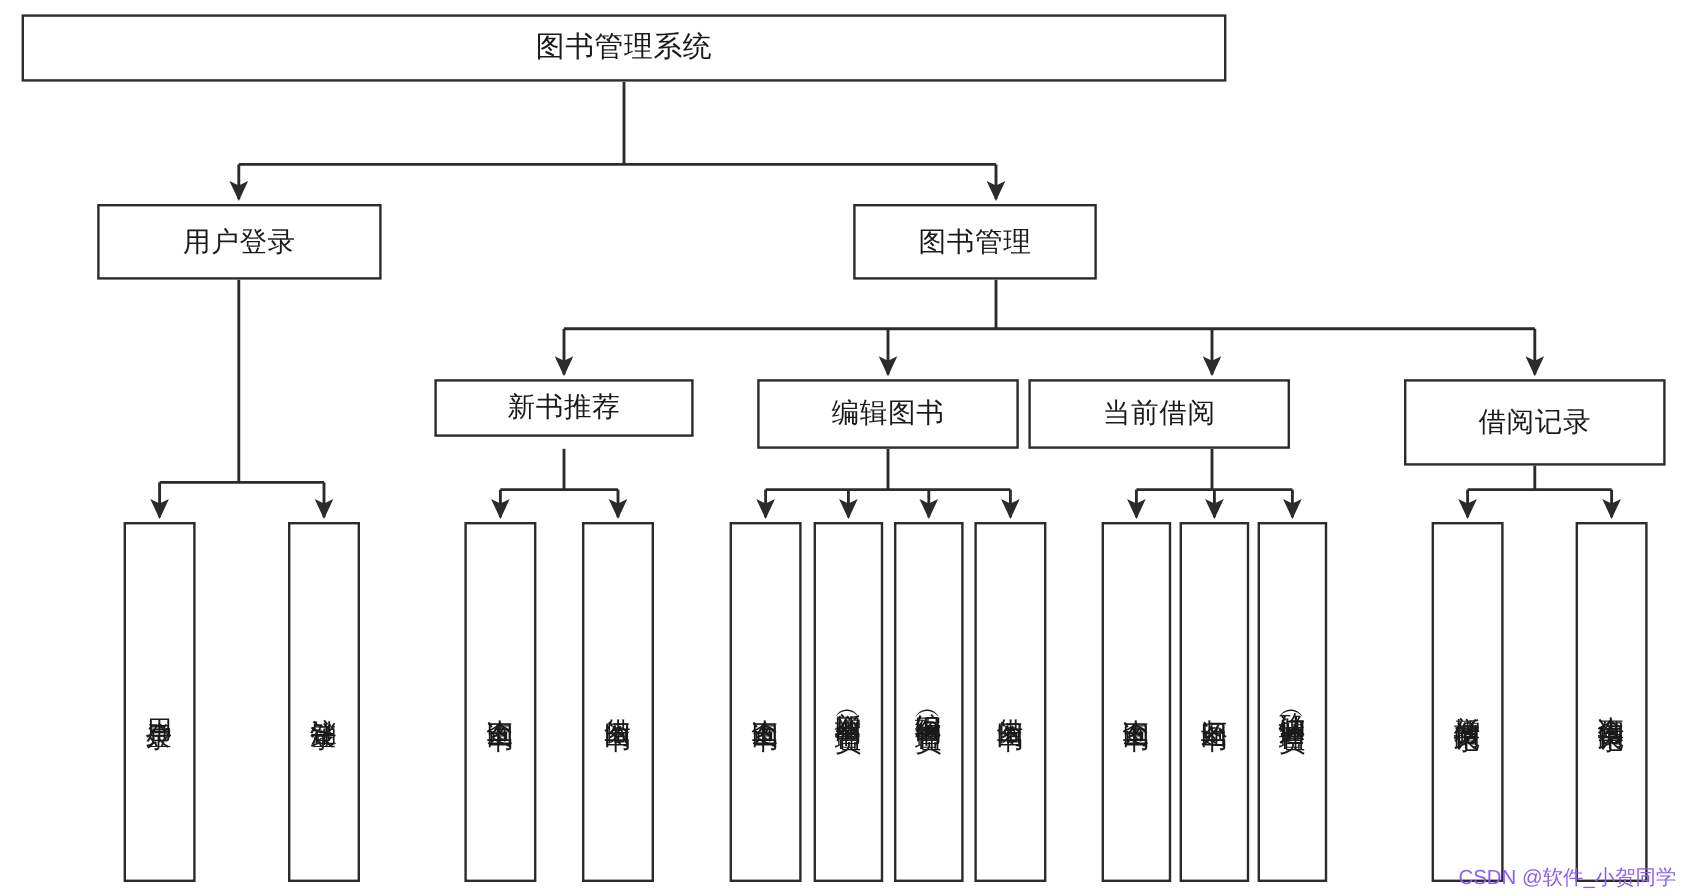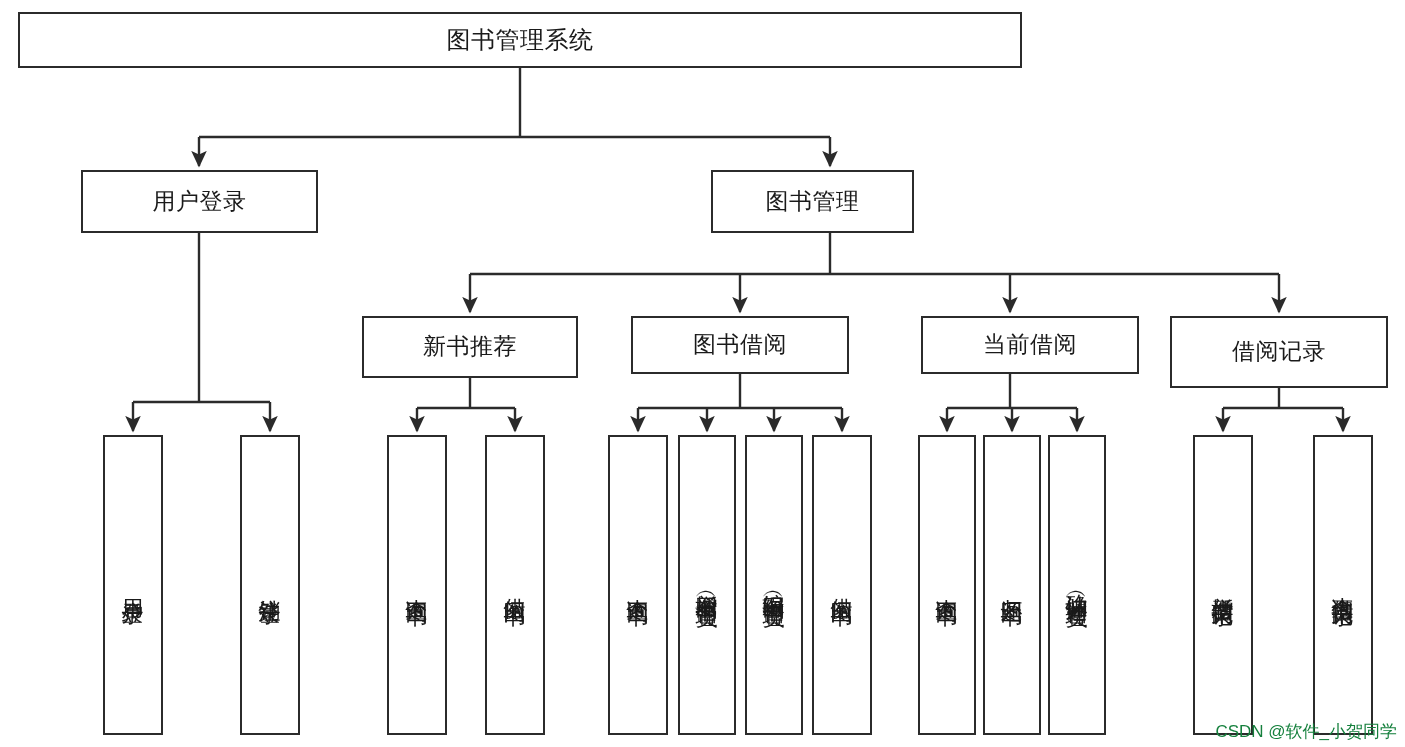--- a/index.html
+++ b/index.html
@@ -64,21 +64,21 @@
     fill: none;
   }
   .arrowhead {
     fill: #2b2b2b;
   }
   .watermark {
     position: absolute;
     right: 8px;
     bottom: 4px;
     font-size: 17px;
-    color: #15803d;
+    color: #8b5cf6;
     font-family: "Liberation Sans", "DejaVu Sans", sans-serif;
     white-space: nowrap;
   }
 </style>
 </head>
 <body>
 
 <div id="canvas">
 
   <svg id="links" viewBox="0 0 1405 747">
@@ -133,27 +133,27 @@
     <span class="label">图书管理系统</span>
   </div>
 
   <div class="node horizontal" style="left:81px; top:170px; width:237px; height:63px;">
     <span class="label">用户登录</span>
   </div>
   <div class="node horizontal" style="left:711px; top:170px; width:203px; height:63px;">
     <span class="label">图书管理</span>
   </div>
 
-  <div class="node horizontal" style="left:362px; top:316px; width:216px; height:62px;">
+  <div class="node horizontal" style="left:362px; top:316px; width:216px; height:48px;">
     <span class="label">新书推荐</span>
   </div>
   <div class="node horizontal" style="left:631px; top:316px; width:218px; height:58px;">
-    <span class="label">图书借阅</span>
-  </div>
-  <div class="node horizontal" style="left:921px; top:316px; width:218px; height:58px;">
+    <span class="label">编辑图书</span>
+  </div>
+  <div class="node horizontal" style="left:857px; top:316px; width:218px; height:58px;">
     <span class="label">当前借阅</span>
   </div>
   <div class="node horizontal" style="left:1170px; top:316px; width:218px; height:72px;">
     <span class="label">借阅记录</span>
   </div>
 
   <div class="node vertical" style="left:103px; top:435px; width:60px; height:300px;">
     <span class="label">用户登录</span>
   </div>
   <div class="node vertical" style="left:240px; top:435px; width:60px; height:300px;">

